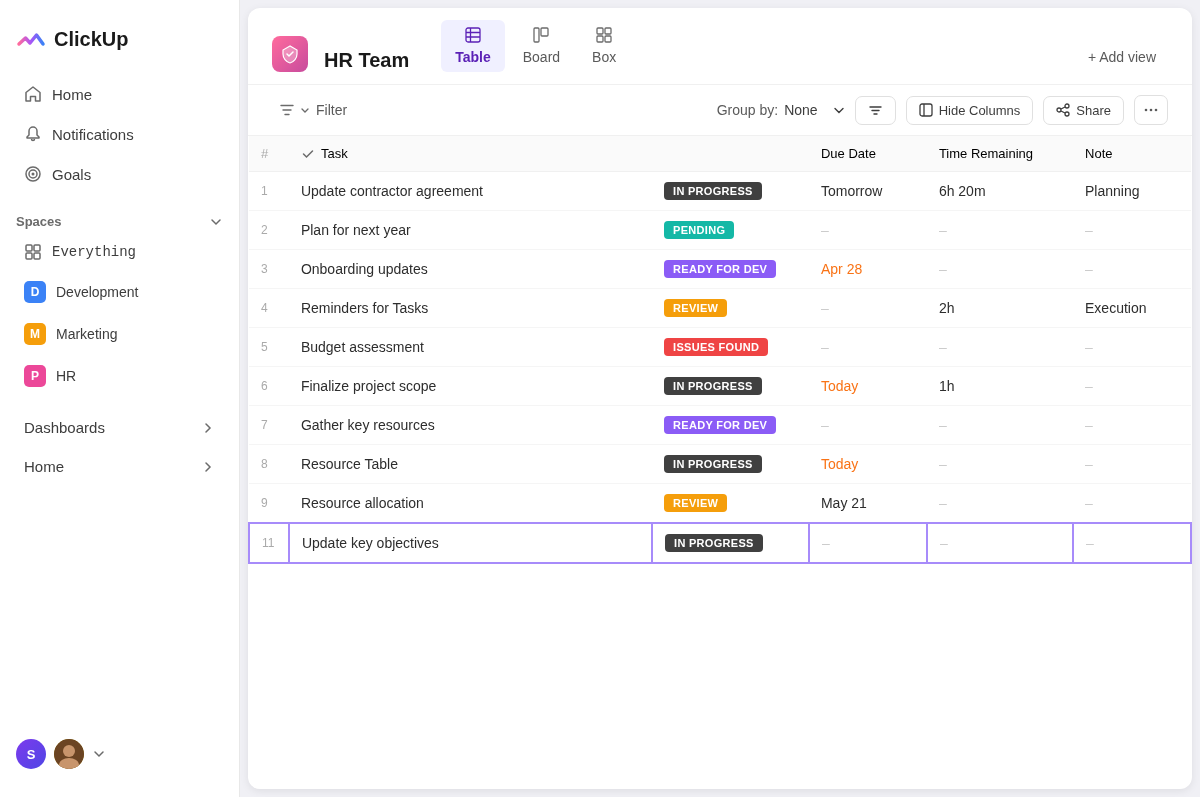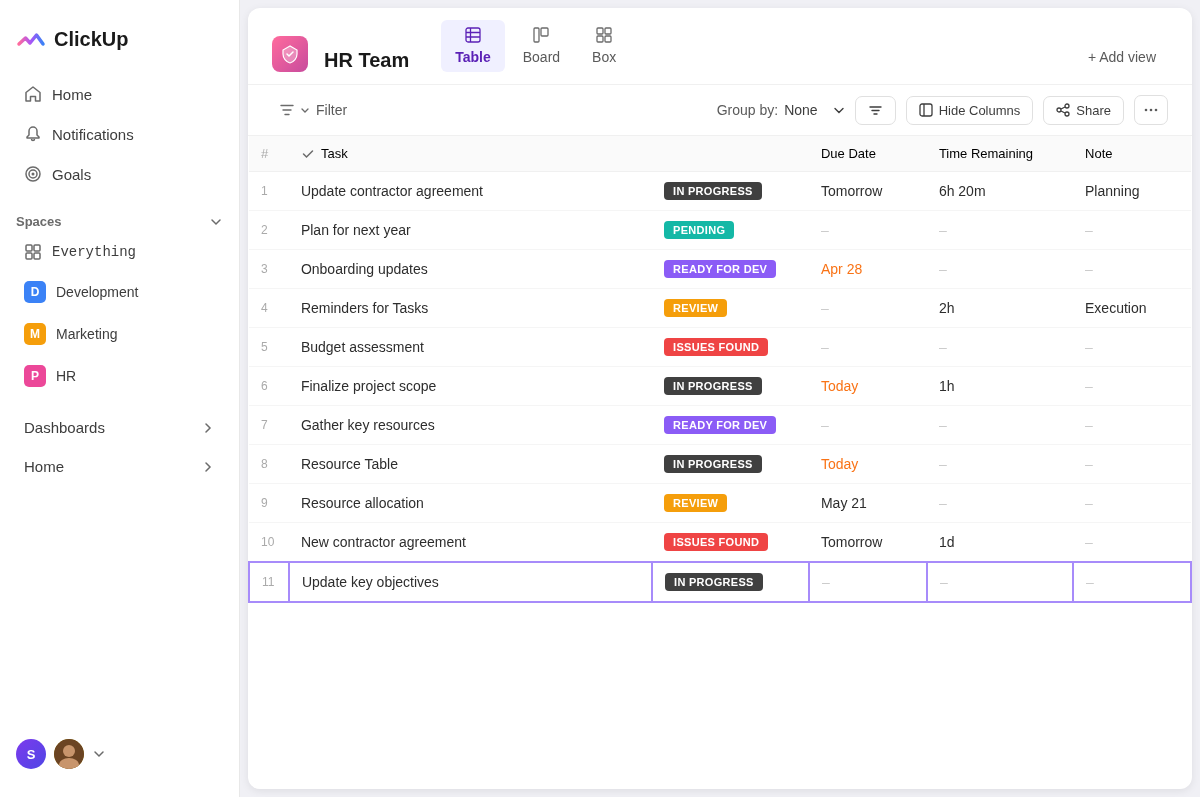--- a/index.html
+++ b/index.html
@@ -379,28 +379,20 @@
     <td class="dash">–</td>
   </tr>
           <tr>
     <td class="num">9</td>
     <td>Resource allocation</td>
     <td><span class="status-badge s-review">REVIEW</span></td>
     <td class="">May 21</td>
     <td class="dash">–</td>
     <td class="dash">–</td>
   </tr>
-          <tr>
-    <td class="num">10</td>
-    <td>New contractor agreement</td>
-    <td><span class="status-badge s-issues">ISSUES FOUND</span></td>
-    <td class="">Tomorrow</td>
-    <td class="">1d</td>
-    <td class="dash">–</td>
-  </tr>
           <tr class="selected-row">
     <td class="num">11</td>
     <td>Update key objectives</td>
     <td><span class="status-badge s-inprogress">IN PROGRESS</span></td>
     <td class="dash">–</td>
     <td class="dash">–</td>
     <td class="dash">–</td>
   </tr>
         </tbody>
     </table>

